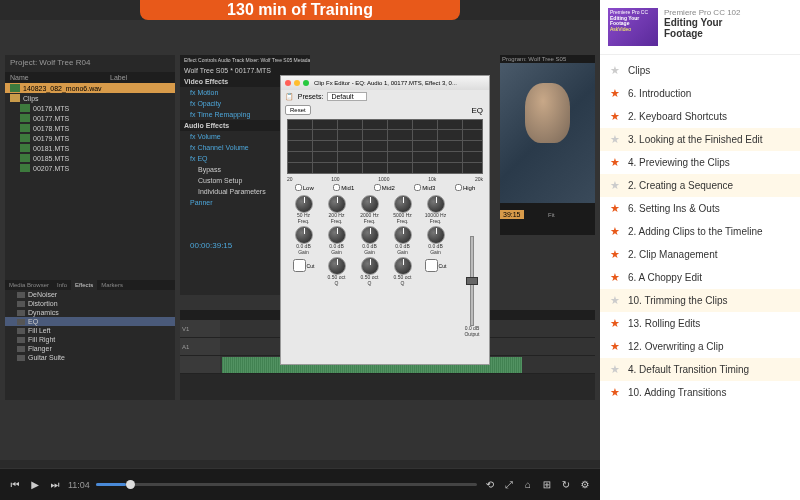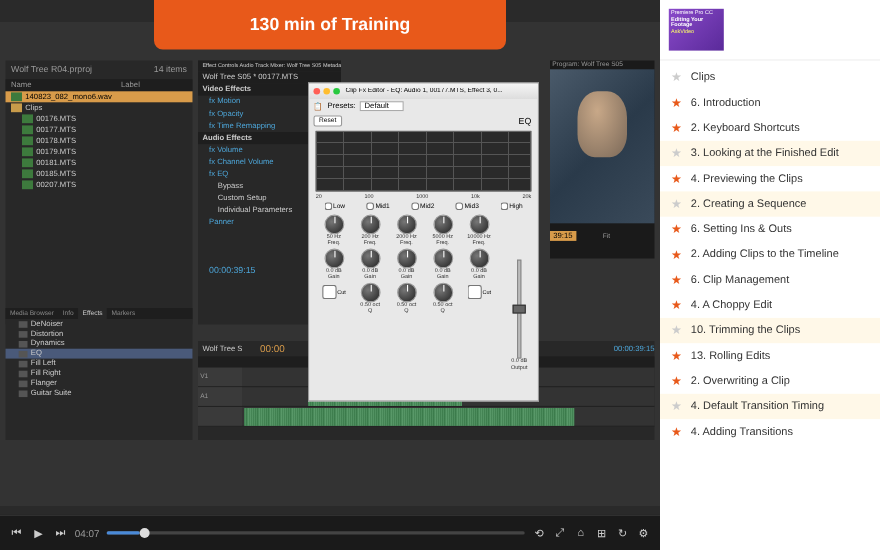--- a/index.html
+++ b/index.html
@@ -1,19 +1,19 @@
 <!DOCTYPE html>
 <html><head>
 <meta charset="utf-8">
 <style>
 *{margin:0;padding:0;box-sizing:border-box;font-family:Arial,Helvetica,sans-serif}
 body{width:800px;height:500px;background:#1a1a1a;overflow:hidden;position:relative}
 .main{display:flex;width:100%;height:100%}
 .video-area{width:600px;height:500px;background:#2a2a2a;position:relative}
-.banner{position:absolute;top:0;left:140px;width:320px;height:45px;background:#e8591a;border-radius:0 0 8px 8px;color:#fff;font-size:16px;font-weight:bold;display:flex;align-items:center;justify-content:center;z-index:10}
+.banner{position:absolute;top:0;left:140px;width:320px;height:20px;background:#e8591a;border-radius:0 0 8px 8px;color:#fff;font-size:16px;font-weight:bold;display:flex;align-items:center;justify-content:center;z-index:10}
 .premiere-bg{position:absolute;top:20px;left:0;width:600px;height:440px;background:#333}
 .proj-panel{position:absolute;top:35px;left:5px;width:170px;height:240px;background:#282828;font-size:8px;color:#aaa}
 .proj-header{padding:3px 5px;font-size:8px;color:#999}
 .proj-table{width:100%;margin-top:2px}
 .proj-table .th{background:#1e1e1e;padding:2px 5px;font-size:7px;color:#999;display:flex}
 .proj-table .th span:first-child{width:100px}
 .proj-row{display:flex;align-items:center;padding:1px 5px;font-size:7px;color:#ccc}
 .proj-row .icon-folder{width:10px;height:8px;background:#c89b4a;margin-right:3px}
 .proj-row .icon-clip{width:10px;height:8px;background:#3d7a3d;margin-right:3px}
 .proj-row.sel{background:#d89b4a;color:#000}
@@ -89,24 +89,21 @@
 </head>
 <body>
 
 <div class="main">
   <div class="video-area">
     <div class="banner">130 min of Training</div>
 
     <div class="premiere-bg">
 
       <div class="proj-panel">
-        <div class="proj-header" style="display:flex;justify-content:space-between">
-          <span>Wolf Tree R04.prproj</span>
-          <span>14 items</span>
-        </div>
+        <div class="proj-header">Project: Wolf Tree R04</div>
         <div class="proj-table">
           <div class="th">
               <span>Name</span>
               <span>Label</span>
             </div>
           <div class="proj-row sel">
               <span class="icon-clip"></span>
               <span>140823_082_mono6.wav</span>
             </div>
           <div class="proj-row">
@@ -293,26 +290,20 @@
       <div class="program-mon">
         <div style="font-size:6px;color:#999;padding:1px 2px">Program: Wolf Tree S05</div>
         <div class="prog-img">
             <div class="prog-face"></div>
           </div>
         <span class="prog-tc">39:15</span>
         <span style="font-size:6px;color:#999;margin-left:20px">Fit</span>
       </div>
 
       <div class="timeline">
-        <div style="display:flex;align-items:center;gap:8px">
-          <span class="tl-header">Wolf Tree S</span>
-          <span class="tl-tc" style="color:#d89b4a">00:00</span>
-          <span style="flex:1"></span>
-          <span style="font-size:7px;color:#4da6d9">00:00:39:15</span>
-        </div>
         <div class="tl-ruler"></div>
         <div class="tl-tracks">
           <div class="tl-track">
             <div class="tl-track-hdr">V1</div>
             <div class="tl-clip" style="width:140px;margin-left:60px">00178.MTS [V]</div>
           </div>
           <div class="tl-track">
             <div class="tl-track-hdr">A1</div>
             <div class="tl-clip audio" style="width:140px;margin-left:60px"></div>
           </div>
@@ -341,21 +332,21 @@
             <div class="fx-list-item">Guitar Suite</div>
           </div>
       </div>
 
     </div>
 
     <div class="player-bar">
       <span class="pb-btn">⏮</span>
       <span class="pb-btn">▶</span>
       <span class="pb-btn">⏭</span>
-      <span class="pb-time">04:07</span>
+      <span class="pb-time">11:04</span>
       <div class="pb-track">
         <div class="pb-prog"></div>
           <div class="pb-thumb"></div>
       </div>
       <div class="pb-icons" id="pb-icons">
           <span class="pb-btn">⟲</span>
           <span class="pb-btn">⤢</span>
           <span class="pb-btn">⌂</span>
           <span class="pb-btn">⊞</span>
           <span class="pb-btn">↻</span>
@@ -364,20 +355,25 @@
     </div>
   </div>
 
   <div class="sidebar">
     <div class="course-hdr">
       <div class="course-thumb">
         <div class="pp">Premiere Pro CC</div>
         <div class="pp" style="font-weight:bold">Editing Your Footage</div>
         <div class="pp" style="color:#ff6">AskVideo</div>
       </div>
+      <div class="course-info">
+        <div class="t1">Premiere Pro CC 102</div>
+        <div class="t2">Editing Your</div>
+        <div class="t3">Footage</div>
+      </div>
     </div>
     <div class="lesson-list" id="lesson-list">
         <div class="lesson">
           <span class="star off">★</span>
           <span>Clips</span>
         </div>
         <div class="lesson">
           <span class="star on">★</span>
           <span>6. Introduction</span>
         </div>
@@ -400,41 +396,41 @@
         <div class="lesson">
           <span class="star on">★</span>
           <span>6. Setting Ins &amp; Outs</span>
         </div>
         <div class="lesson">
           <span class="star on">★</span>
           <span>2. Adding Clips to the Timeline</span>
         </div>
         <div class="lesson">
           <span class="star on">★</span>
-          <span>6. Clip Management</span>
-        </div>
-        <div class="lesson">
-          <span class="star on">★</span>
-          <span>4. A Choppy Edit</span>
+          <span>2. Clip Management</span>
+        </div>
+        <div class="lesson">
+          <span class="star on">★</span>
+          <span>6. A Choppy Edit</span>
         </div>
         <div class="lesson hl">
           <span class="star off">★</span>
           <span>10. Trimming the Clips</span>
         </div>
         <div class="lesson">
           <span class="star on">★</span>
           <span>13. Rolling Edits</span>
         </div>
         <div class="lesson">
           <span class="star on">★</span>
-          <span>2. Overwriting a Clip</span>
+          <span>12. Overwriting a Clip</span>
         </div>
         <div class="lesson hl">
           <span class="star off">★</span>
           <span>4. Default Transition Timing</span>
         </div>
         <div class="lesson">
           <span class="star on">★</span>
-          <span>4. Adding Transitions</span>
+          <span>10. Adding Transitions</span>
         </div>
       </div>
   </div>
 </div>
 
 </body></html>

